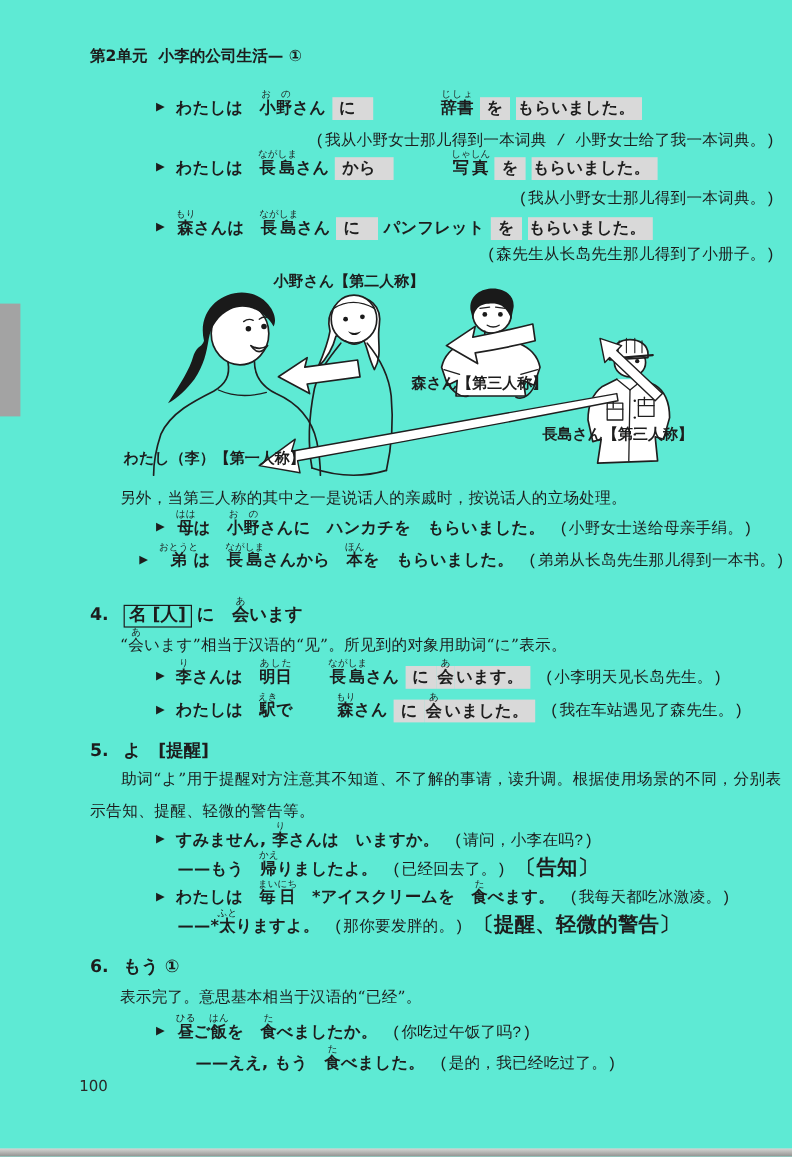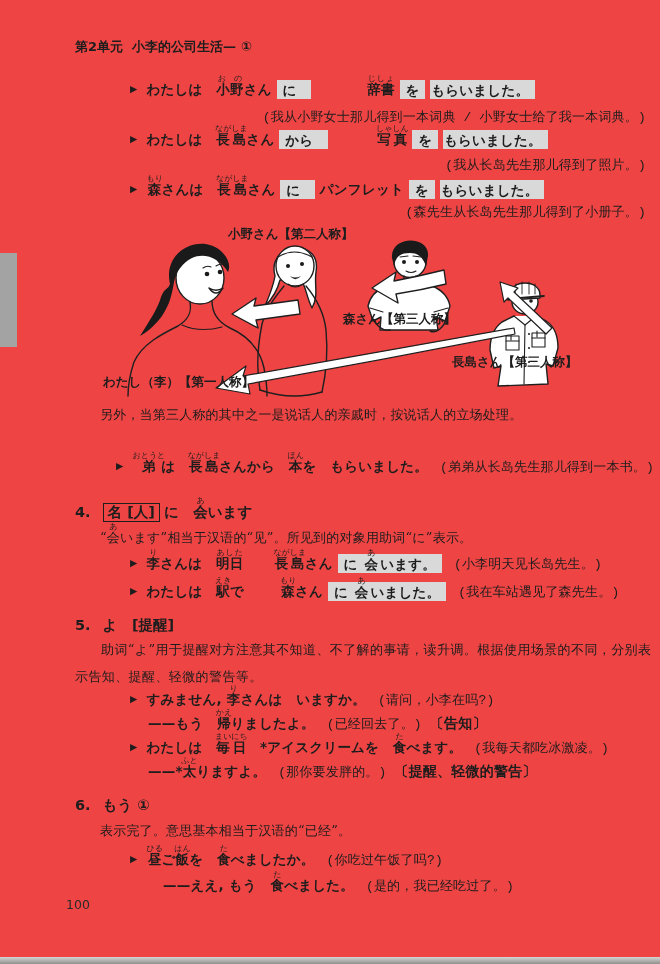--- a/index.html
+++ b/index.html
@@ -1,18 +1,18 @@
 <!DOCTYPE html>
 <html><head>
 <meta charset="utf-8">
 <style>
   html,body{margin:0;padding:0;background:#e8e8e6;}
   .page{
     position:relative;width:660px;height:964px;margin:0 auto;
-    background:#ef4444;overflow:hidden;color:#1d1d1d;
+    background:#5eead4;overflow:hidden;color:#1d1d1d;
   }
   .abs{position:absolute;}
 
   
   .jp{
     font-family:"DejaVu Sans","Liberation Sans",sans-serif;
     font-weight:600;font-size:13.5px;white-space:pre;letter-spacing:.2px;
   }
   .jp ruby rt,.desc ruby rt,.sec-head ruby rt{
     font-size:8px;font-weight:500;letter-spacing:0;
@@ -49,21 +49,21 @@
     font-size:13px;white-space:pre;letter-spacing:.2px;
   }
   .para{
     font-family:"DejaVu Serif","Liberation Serif",serif;
     font-size:13px;line-height:27px;text-indent:2em;letter-spacing:.4px;
   }
   .fig-label{
     font-family:"DejaVu Sans","Liberation Sans",sans-serif;
     font-weight:700;font-size:12.5px;white-space:pre;
   }
-  .tag{font-family:"DejaVu Serif","Liberation Serif",serif;font-size:14px;margin-left:8px;}
+  .tag{font-family:"DejaVu Serif","Liberation Serif",serif;font-size:17px;margin-left:8px;}
   .page-num{
     font-family:"DejaVu Sans","Liberation Sans",sans-serif;
     font-weight:400;font-size:12.5px;color:#2a2a2a;
   }
   .edge-tab{position:absolute;left:0;top:253px;width:17px;height:94px;background:#a3a3a3;}
   .bottom-edge{position:absolute;left:0;bottom:0;width:660px;height:7px;
     background:linear-gradient(#d6d6d4,#8f8f8d);}
   svg{overflow:visible;}
 </style>
 </head>
@@ -73,21 +73,21 @@
 
   <div class="edge-tab"></div>
   <div class="bottom-edge"></div>
 
   <div class="abs header" style="left:75px;top:38px;"><span>第2单元</span><span>  </span><span>小李的公司生活— ①</span></div>
 
   <div class="abs jp" style="left:130px;top:74px;"><span class="bullet">▶</span><span><span>わたしは　</span><ruby>小野<rt>お の</rt></ruby><span>さん </span><span class="hl"> に　</span><span class="gap" style="width: 56px;"></span><ruby>辞書<rt>じしょ</rt></ruby><span> </span><span class="hl"> を </span><span> </span><span class="hl">もらいました。 </span></span></div>
   <div class="abs cn cn-right" style="top:108px;">(我从小野女士那儿得到一本词典 / 小野女士给了我一本词典。)</div>
 
   <div class="abs jp" style="left:130px;top:124px;"><span class="bullet">▶</span><span><span>わたしは　</span><ruby>長島<rt>ながしま</rt></ruby><span>さん </span><span class="hl"> から　</span><span class="gap" style="width: 48px;"></span><ruby>写真<rt>しゃしん</rt></ruby><span> </span><span class="hl"> を </span><span> </span><span class="hl">もらいました。 </span></span></div>
-  <div class="abs cn cn-right" style="top:156px;">(我从长岛先生那儿得到了照片。)</div>
+  <div class="abs cn cn-right" style="top:156px;">(我从小野女士那儿得到一本词典。)</div>
 
   <div class="abs cn cn-right" style="top:203px;">(森先生从长岛先生那儿得到了小册子。)</div>
   <div class="abs jp" style="left:130px;top:174px;"><span class="bullet">▶</span><span><ruby>森<rt>もり</rt></ruby><span>さんは　</span><ruby>長島<rt>ながしま</rt></ruby><span>さん </span><span class="hl"> に　</span><span> パンフレット </span><span class="hl"> を </span><span> </span><span class="hl">もらいました。 </span></span></div>
 
   <svg class="abs" style="left:70px;top:224px;" width="525" height="172" viewBox="0 0 525 172" fill="none" stroke="#1f1f1f" stroke-width="1.4" stroke-linecap="round" stroke-linejoin="round">
 
     <g>
       <ellipse cx="130" cy="54" rx="24" ry="26" fill="#fff"></ellipse>
       <path d="M100,60 C92,26 132,8 152,28 C158,34 161,42 158,48 C150,34 134,28 122,34 C112,39 106,48 104,58 C102,70 100,80 92,92 C86,100 78,108 70,112 C80,96 88,84 91,73 C95,63 98,66 100,60 Z" fill="#1a1a1a" stroke="none"></path>
       <circle cx="137" cy="50" r="2.3" fill="#1a1a1a" stroke="none"></circle>
@@ -164,20 +164,21 @@
       <path d="M146,164 L176,142 L173,152 Q310,128 444,104 L445,110 Q312,136 178,160 L180,170 Z" fill="#fff" stroke-width="1.2"></path>
     </g>
   </svg>
   <div class="abs fig-label" style="left:228px;top:226px;">小野さん【第二人称】</div>
   <div class="abs fig-label" style="left:343px;top:311px;">森さん【第三人称】</div>
   <div class="abs fig-label" style="left:452px;top:354px;text-align:right;">長島さん【第三人称】</div>
   <div class="abs fig-label" style="left:103px;top:374px;">わたし（李）【第一人称】</div>
 
   <div class="abs desc" style="left:100px;top:406px;">另外，当第三人称的其中之一是说话人的亲戚时，按说话人的立场处理。</div>
 
+  <div class="abs jp" style="left:130px;top:424px;"><span class="bullet">▶</span><span><ruby>母<rt>はは</rt></ruby><span>は　</span><ruby>小野<rt>お の</rt></ruby><span>さんに　</span><span>ハンカチを　</span><span>もらいました。</span></span><span class="cn cn-inline">(小野女士送给母亲手绢。)</span></div>
   <div class="abs jp" style="left:116px;top:451px;"><span class="bullet">▶</span><span><ruby>弟<rt>おとうと</rt></ruby><span>は　</span><ruby>長島<rt>ながしま</rt></ruby><span>さんから　</span><ruby>本<rt>ほん</rt></ruby><span>を　</span><span>もらいました。</span></span><span class="cn cn-inline">(弟弟从长岛先生那儿得到一本书。)</span></div>
 
   <div class="abs sec-head" style="left:75px;top:496px;"><span class="sec-num">4.</span><span class="box">名 [人]</span><span><span>に　</span><ruby>会<rt>あ</rt></ruby><span>います</span></span></div>
   <div class="abs desc" style="left:100px;top:522px;"><span>“</span><ruby>会<rt>あ</rt></ruby><span>います”相当于汉语的“见”。所见到的对象用助词“に”表示。</span></div>
 
   <div class="abs jp" style="left:130px;top:548px;"><span class="bullet">▶</span><span><ruby>李<rt>り</rt></ruby><span>さんは　</span><ruby>明日<rt>あした</rt></ruby><span class="gap" style="width: 30px;"></span><ruby>長島<rt>ながしま</rt></ruby><span>さん </span><span class="hl"> に </span><ruby class="hl">会<rt>あ</rt></ruby><span class="hl">います。 </span></span><span class="cn cn-inline">(小李明天见长岛先生。)</span></div>
   <div class="abs jp" style="left:130px;top:576px;"><span class="bullet">▶</span><span><span>わたしは　</span><ruby>駅<rt>えき</rt></ruby><span>で</span><span class="gap" style="width: 36px;"></span><ruby>森<rt>もり</rt></ruby><span>さん </span><span class="hl"> に </span><ruby class="hl">会<rt>あ</rt></ruby><span class="hl">いました。 </span></span><span class="cn cn-inline">(我在车站遇见了森先生。)</span></div>
 
   <div class="abs sec-head" style="left:75px;top:616px;"><span class="sec-num">5.</span><span>よ　[提醒]</span></div>
   <div class="abs para" style="left:75px;top:636px;width:578px;">助词“よ”用于提醒对方注意其不知道、不了解的事请，读升调。根据使用场景的不同，分别表示告知、提醒、轻微的警告等。</div>

